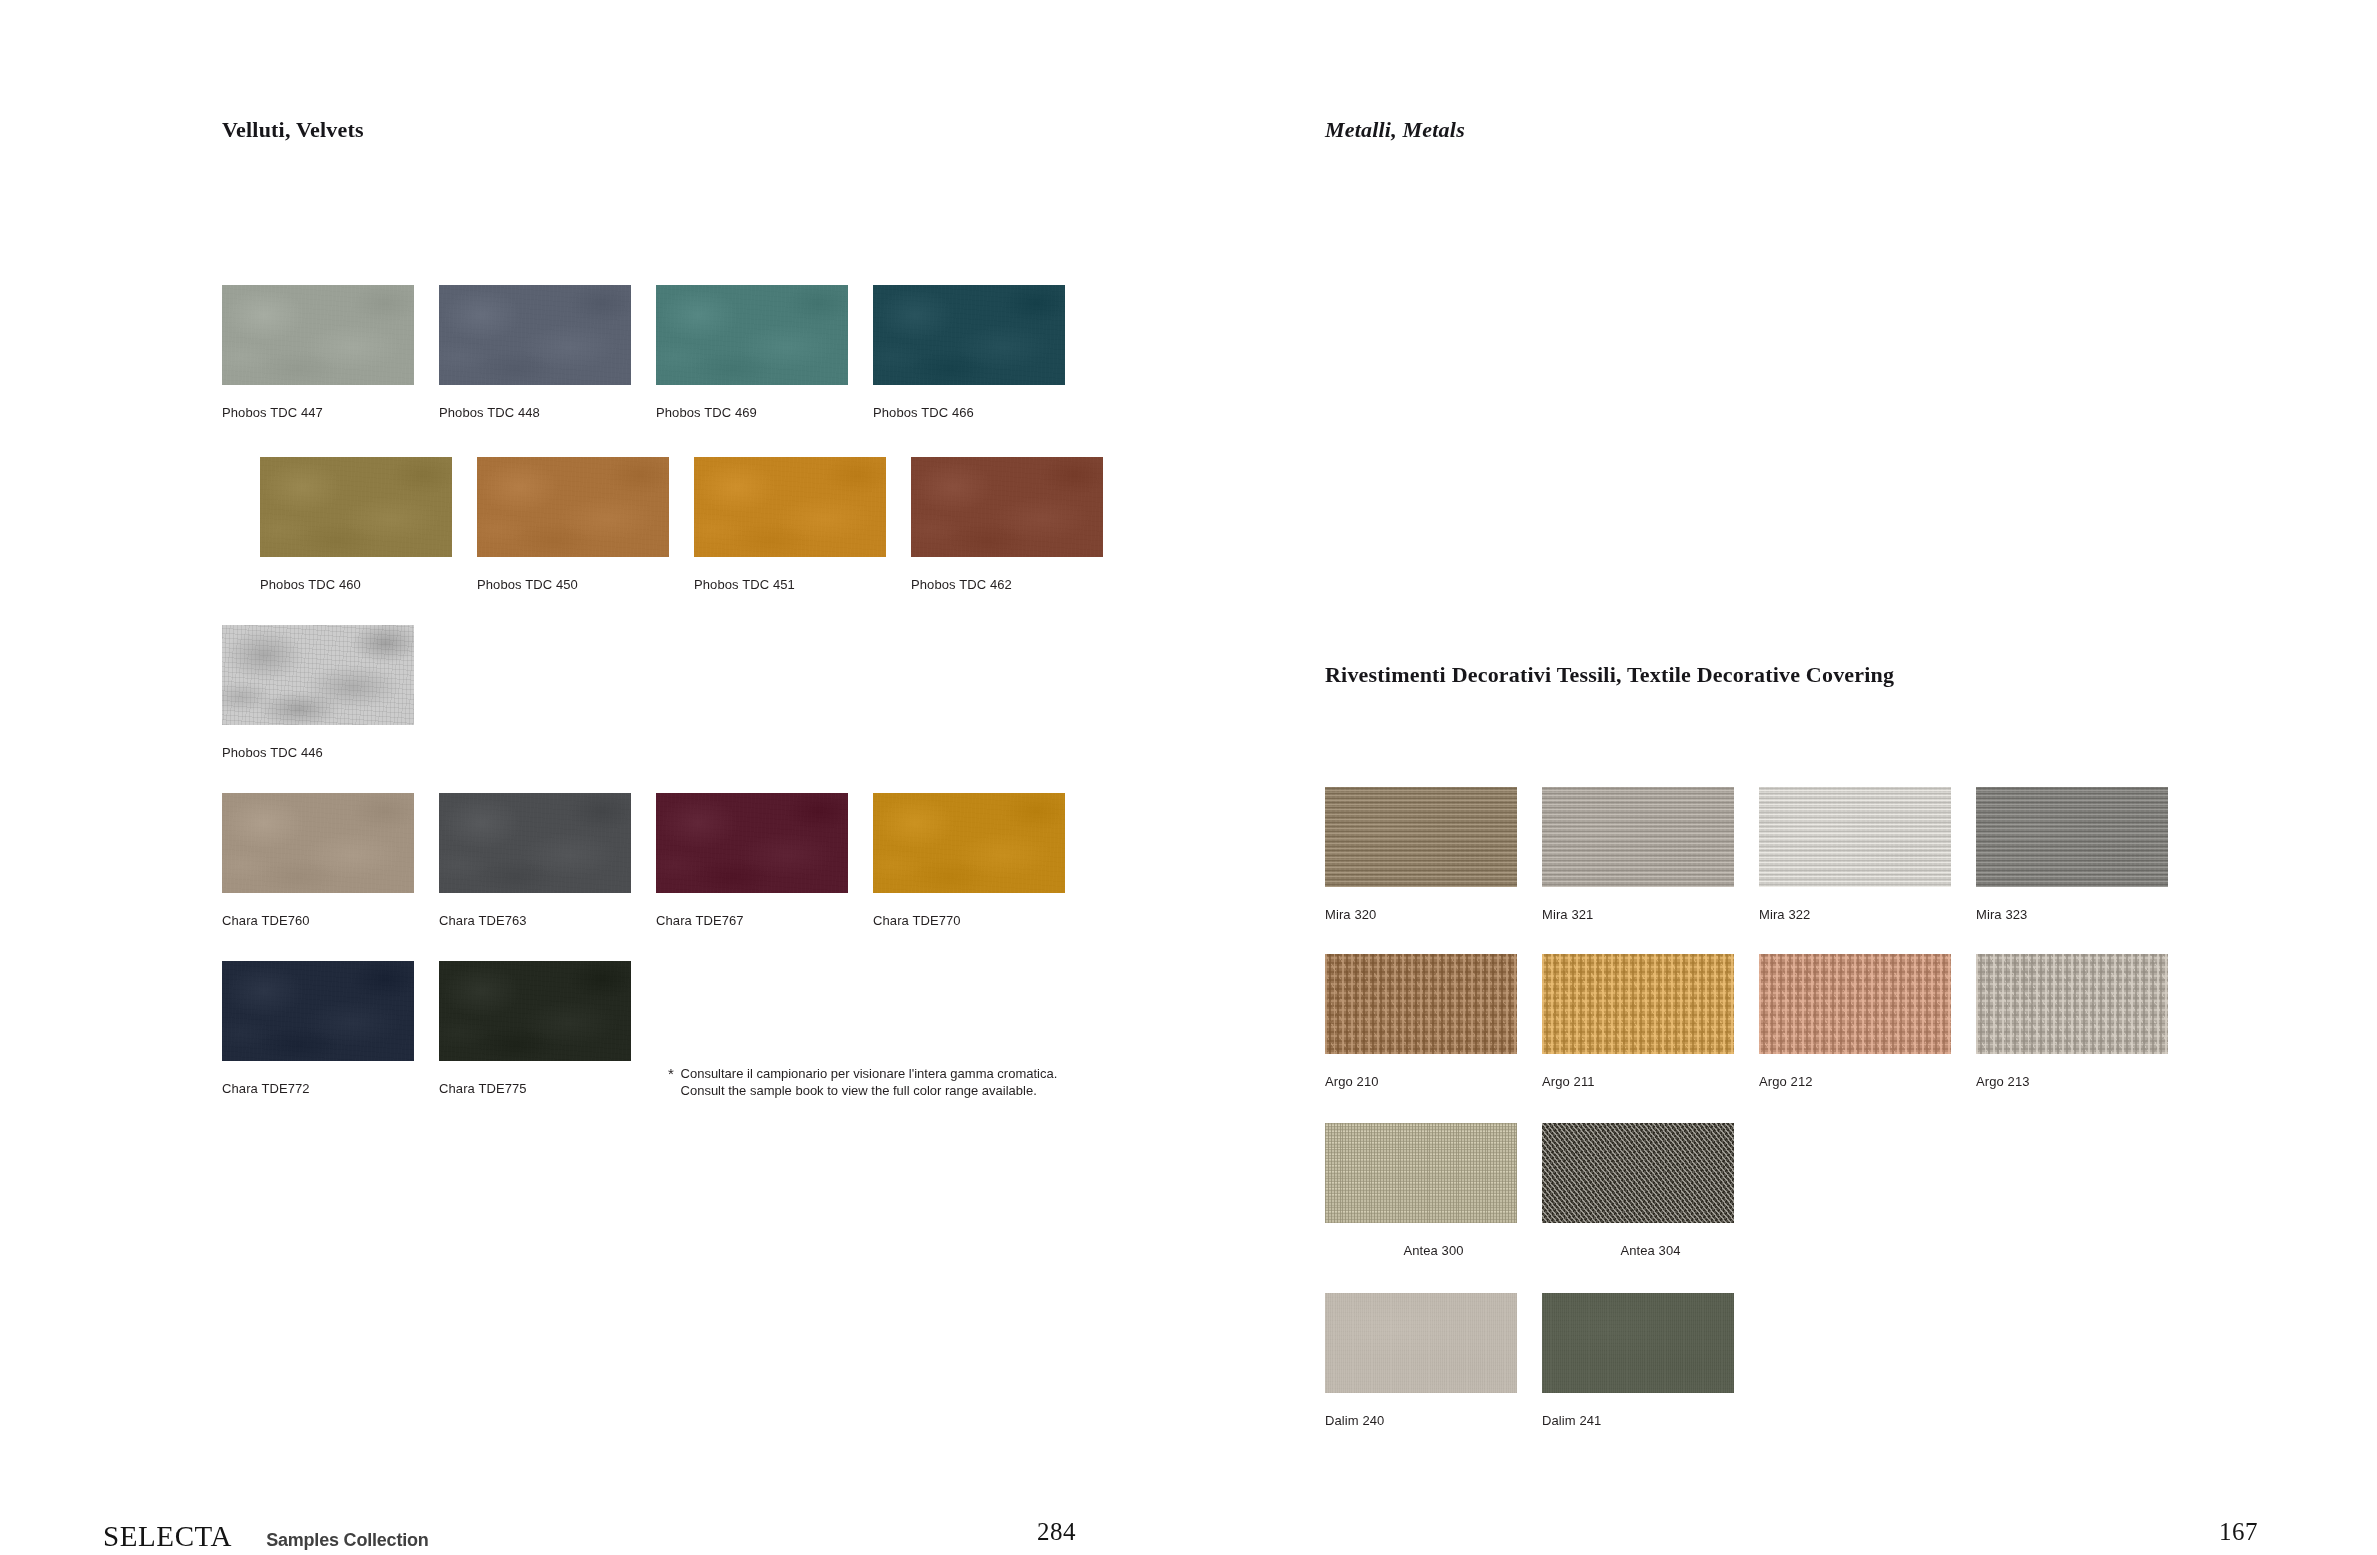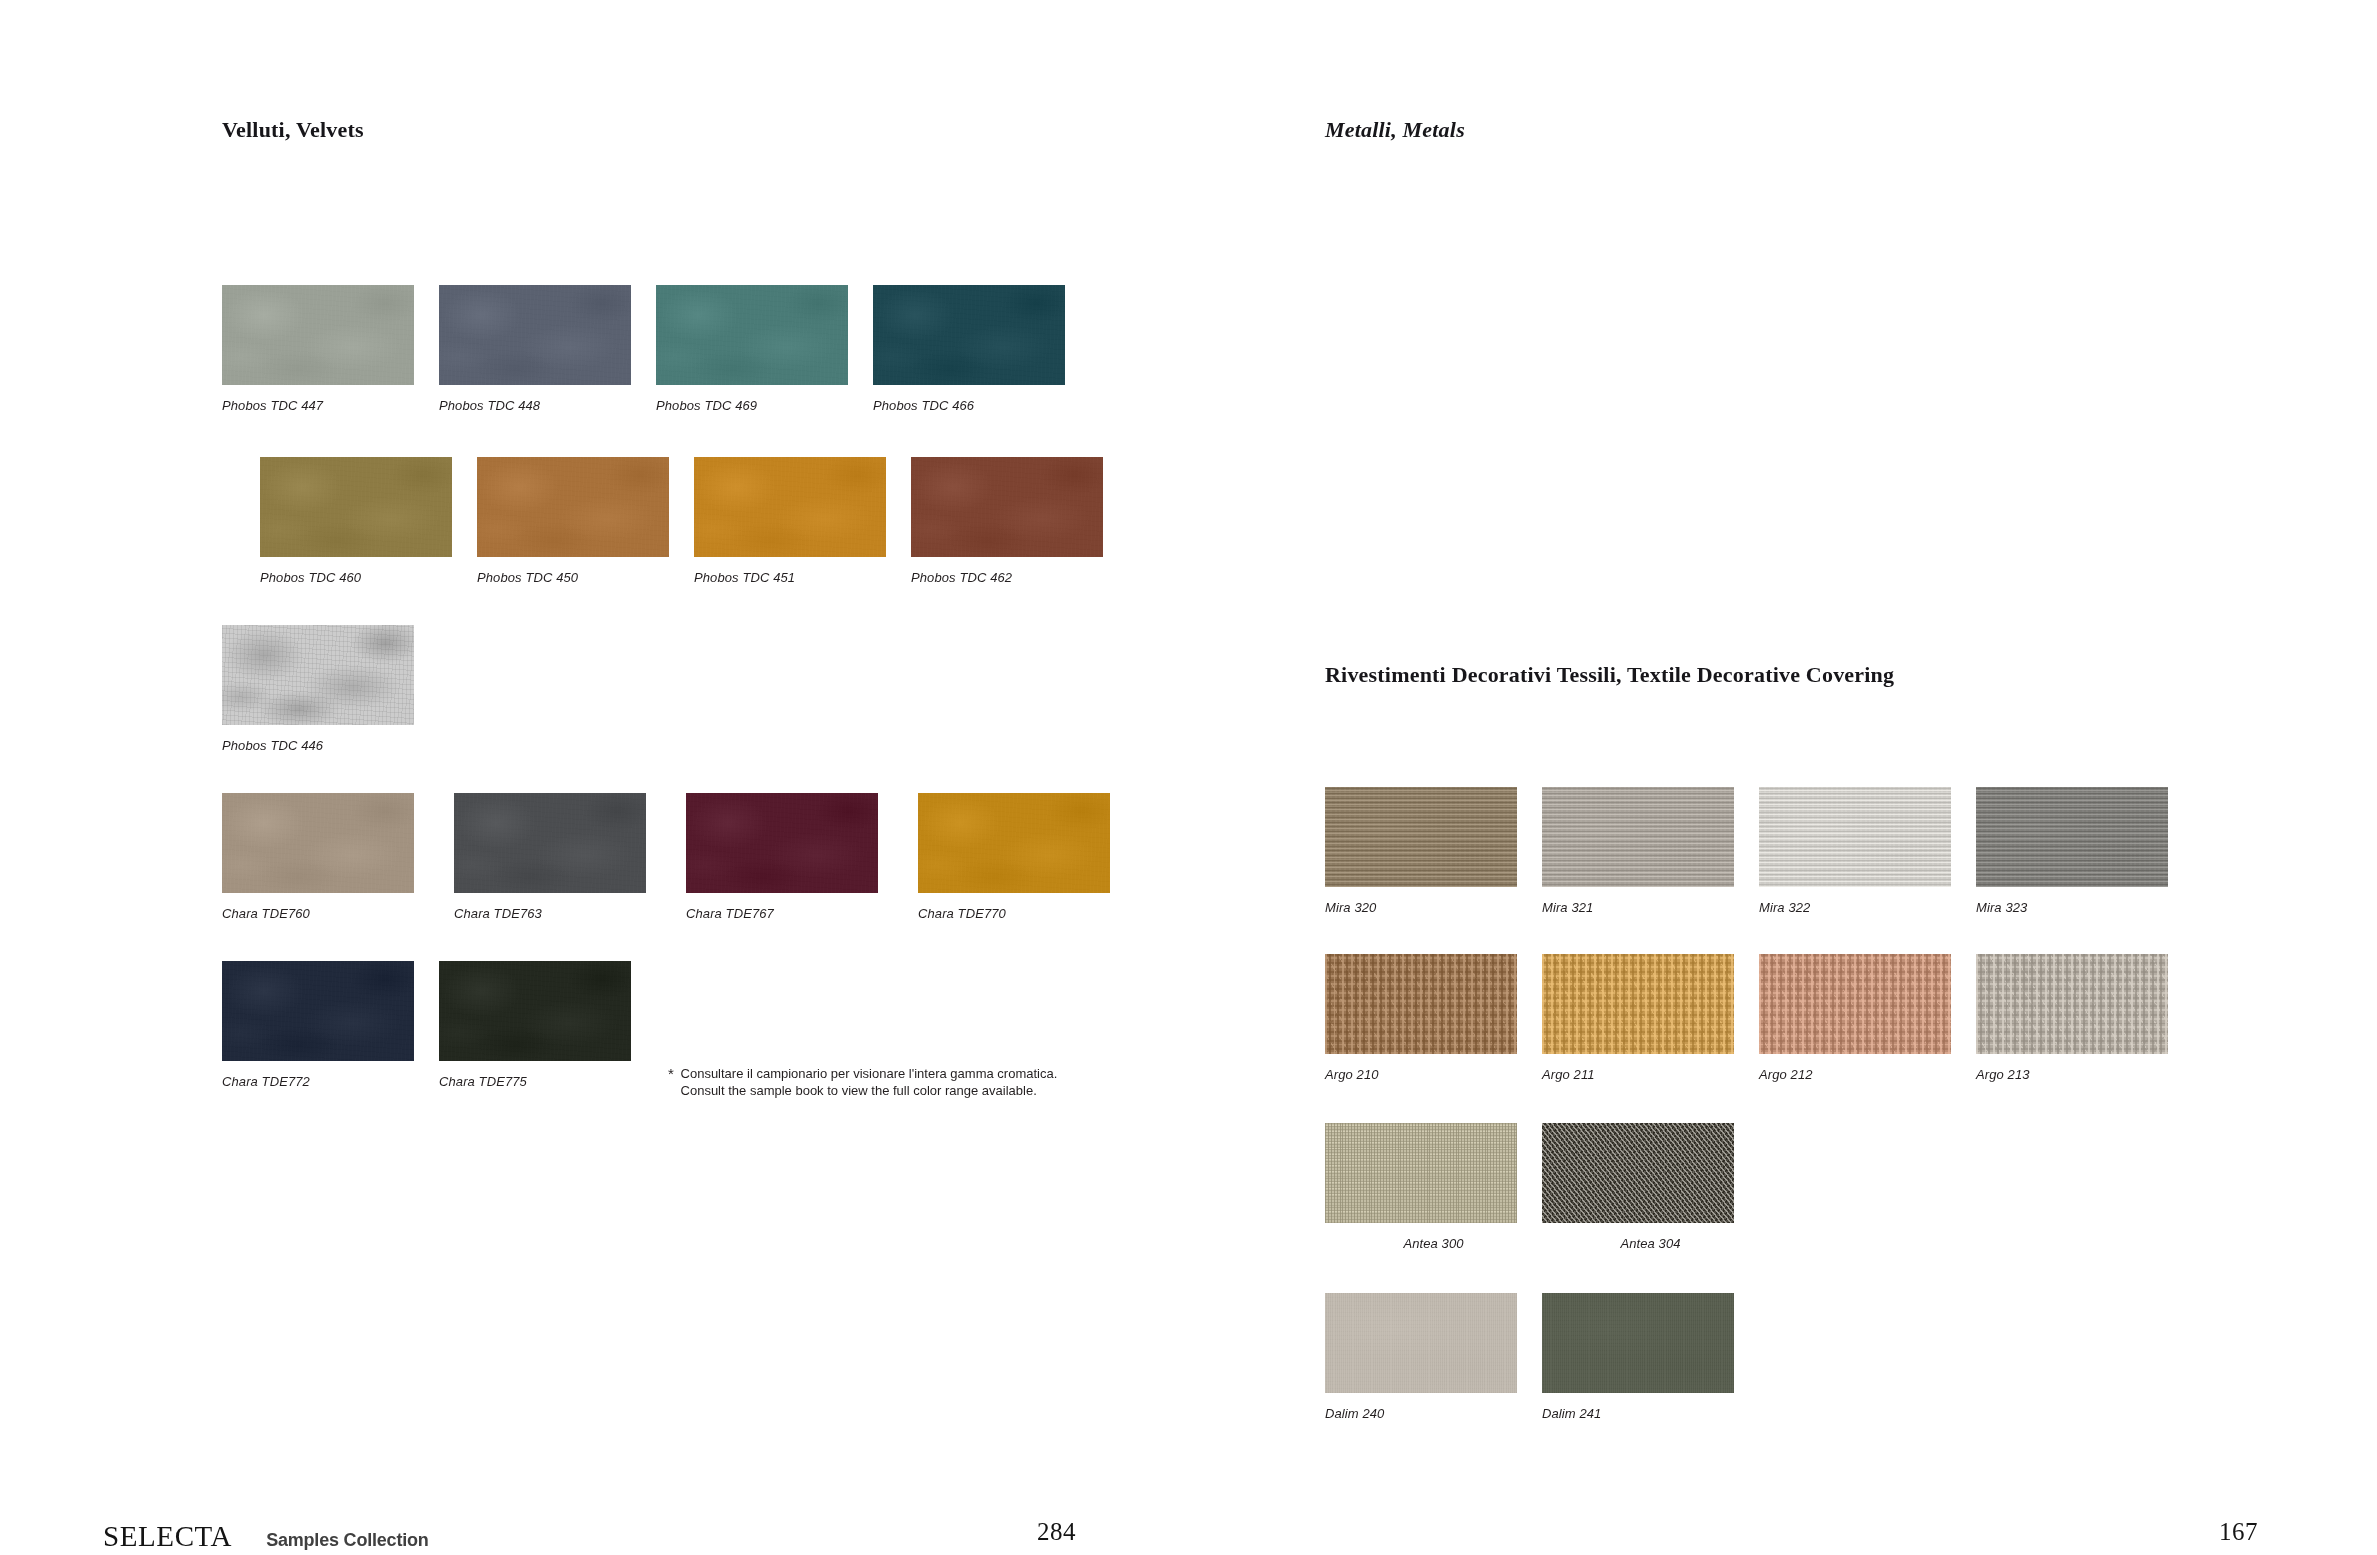--- a/index.html
+++ b/index.html
@@ -60,28 +60,27 @@
     position: relative;
     overflow: hidden;
     background-color: #cccccc;
   }
   .swatch-chip .grain {
     position: absolute;
     inset: 0;
     pointer-events: none;
   }
   .swatch-label {
-    margin-top: 13px;
+    margin-top: 20px;
     font-family: "Liberation Sans", sans-serif;
     font-size: 13px;
     line-height: 15.7px;
     letter-spacing: 0.1px;
     color: #231f20;
     white-space: pre-line;
-    font-style: italic;
   }
 
   
   .footnote {
     position: absolute;
     display: flex;
     align-items: flex-start;
     font-family: "Liberation Sans", sans-serif;
     font-size: 13px;
     line-height: 17px;
@@ -195,21 +194,21 @@
 
     <div class="swatch-grid" id="left-row-3" style="left:222px; top:625px; width:913px;">
         <div class="swatch-cell">
           <div class="swatch-chip">
             <div class="grain" style="background-image: radial-gradient(57px 38px at 22% 30%, rgba(141, 141, 141, 0.55) 0%, rgba(0, 0, 0, 0) 70%), radial-gradient(67px 32px at 68% 62%, rgba(137, 137, 137, 0.45) 0%, rgba(0, 0, 0, 0) 72%), radial-gradient(48px 28.5px at 85% 18%, rgba(99, 99, 99, 0.4) 0%, rgba(0, 0, 0, 0) 72%), radial-gradient(55px 25px at 40% 84%, rgba(103, 103, 103, 0.38) 0%, rgba(0, 0, 0, 0) 74%), radial-gradient(42px 21px at 10% 72%, rgba(133, 133, 133, 0.35) 0%, rgba(0, 0, 0, 0) 76%), repeating-linear-gradient(92deg, rgba(129, 129, 129, 0.18) 0px, rgba(129, 129, 129, 0.18) 1px, rgba(0, 0, 0, 0) 1px, rgba(0, 0, 0, 0) 3.8px), repeating-linear-gradient(4deg, rgba(107, 107, 107, 0.14) 0px, rgba(107, 107, 107, 0.14) 1px, rgba(0, 0, 0, 0) 1px, rgba(0, 0, 0, 0) 4.8px); background-blend-mode: normal;"></div>
           </div>
           <div class="swatch-label">Phobos TDC 446</div>
         </div>
       </div>
 
-    <div class="swatch-grid" id="left-row-4" style="left:222px; top:793px; width:913px;justify-content:space-between;">
+    <div class="swatch-grid" id="left-row-4" style="left:222px; top:793px; width:913px;">
         <div class="swatch-cell">
           <div class="swatch-chip" style="background-color: rgb(162, 146, 128);">
             <div class="grain" style="background-image: radial-gradient(57px 38px at 22% 30%, rgba(184, 168, 150, 0.55) 0%, rgba(0, 0, 0, 0) 70%), radial-gradient(67px 32px at 68% 62%, rgba(180, 164, 146, 0.45) 0%, rgba(0, 0, 0, 0) 72%), radial-gradient(48px 28.5px at 85% 18%, rgba(142, 126, 108, 0.4) 0%, rgba(0, 0, 0, 0) 72%), radial-gradient(55px 25px at 40% 84%, rgba(146, 130, 112, 0.38) 0%, rgba(0, 0, 0, 0) 74%), radial-gradient(42px 21px at 10% 72%, rgba(176, 160, 142, 0.35) 0%, rgba(0, 0, 0, 0) 76%), repeating-linear-gradient(92deg, rgba(172, 156, 138, 0.18) 0px, rgba(172, 156, 138, 0.18) 1px, rgba(0, 0, 0, 0) 1px, rgba(0, 0, 0, 0) 3.8px), repeating-linear-gradient(4deg, rgba(150, 134, 116, 0.14) 0px, rgba(150, 134, 116, 0.14) 1px, rgba(0, 0, 0, 0) 1px, rgba(0, 0, 0, 0) 4.8px); background-blend-mode: normal;"></div>
           </div>
           <div class="swatch-label">Chara TDE760</div>
         </div>
         <div class="swatch-cell">
           <div class="swatch-chip" style="background-color: rgb(75, 77, 80);">
             <div class="grain" style="background-image: radial-gradient(57px 38px at 22% 30%, rgba(97, 99, 102, 0.55) 0%, rgba(0, 0, 0, 0) 70%), radial-gradient(67px 32px at 68% 62%, rgba(93, 95, 98, 0.45) 0%, rgba(0, 0, 0, 0) 72%), radial-gradient(48px 28.5px at 85% 18%, rgba(55, 57, 60, 0.4) 0%, rgba(0, 0, 0, 0) 72%), radial-gradient(55px 25px at 40% 84%, rgba(59, 61, 64, 0.38) 0%, rgba(0, 0, 0, 0) 74%), radial-gradient(42px 21px at 10% 72%, rgba(89, 91, 94, 0.35) 0%, rgba(0, 0, 0, 0) 76%), repeating-linear-gradient(92deg, rgba(85, 87, 90, 0.18) 0px, rgba(85, 87, 90, 0.18) 1px, rgba(0, 0, 0, 0) 1px, rgba(0, 0, 0, 0) 3.8px), repeating-linear-gradient(4deg, rgba(63, 65, 68, 0.14) 0px, rgba(63, 65, 68, 0.14) 1px, rgba(0, 0, 0, 0) 1px, rgba(0, 0, 0, 0) 4.8px); background-blend-mode: normal;"></div>
           </div>

